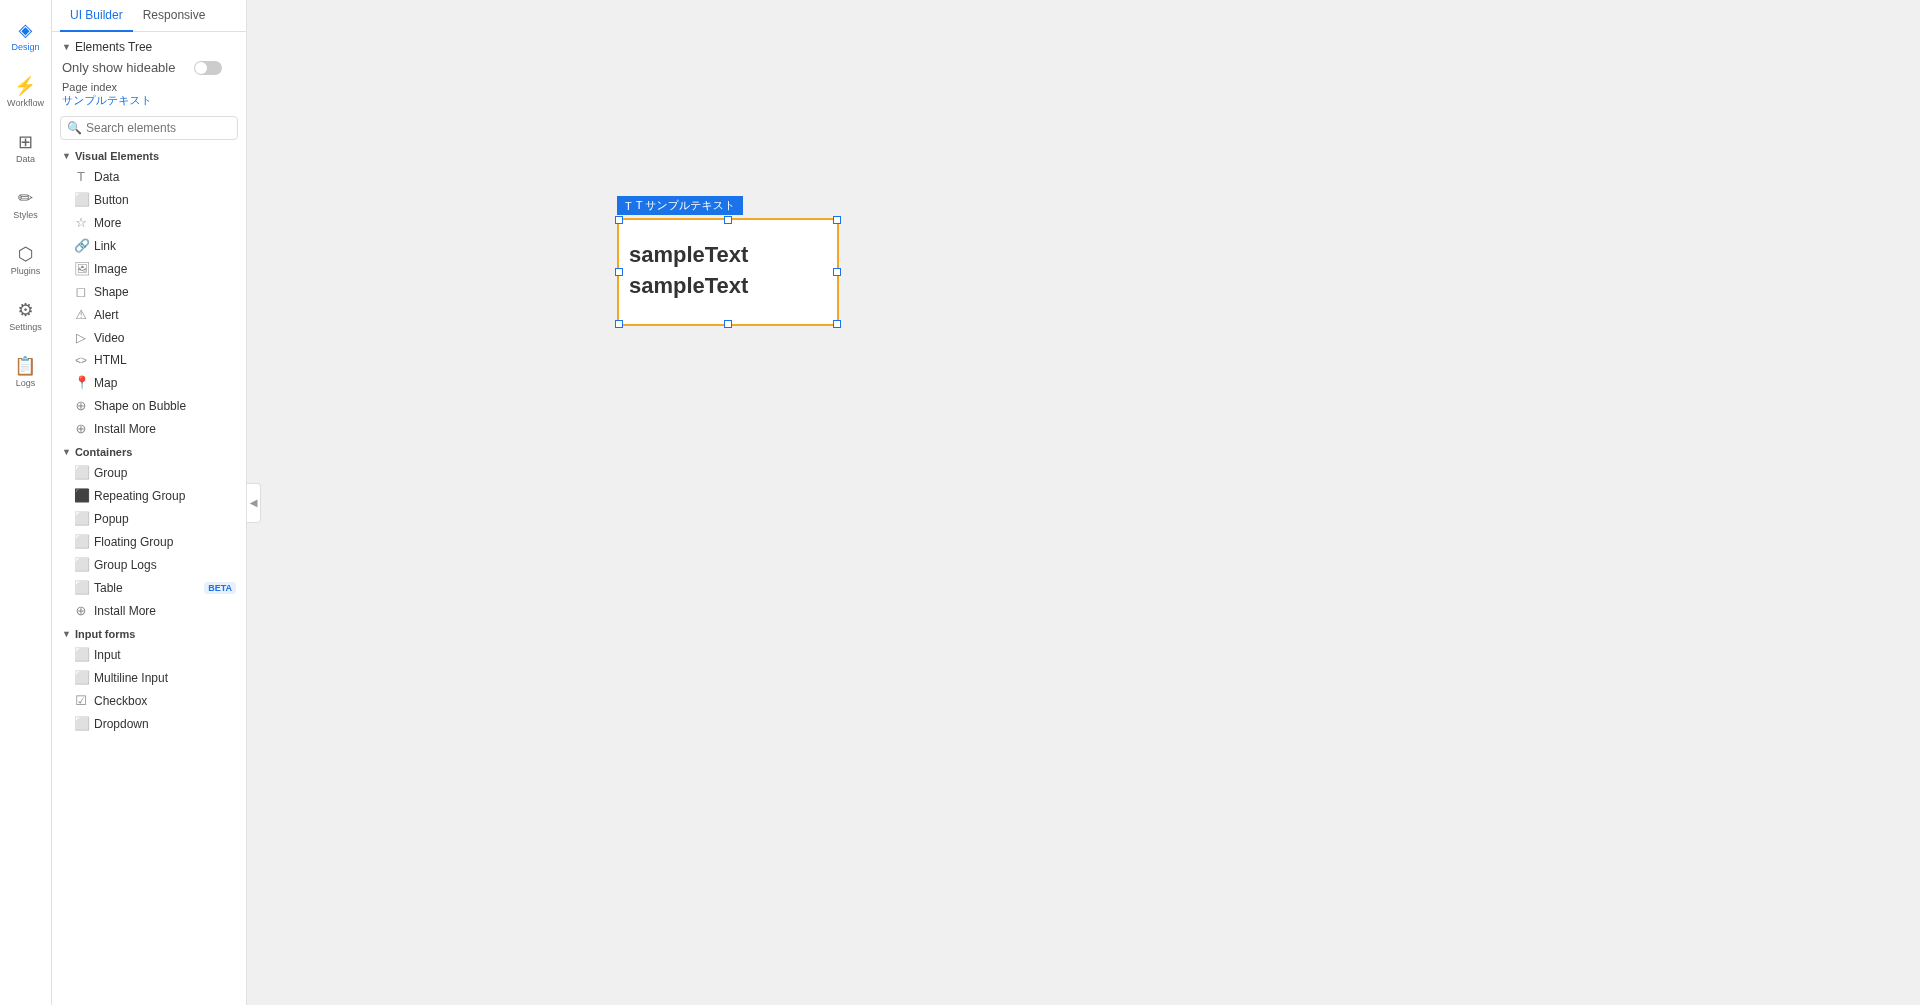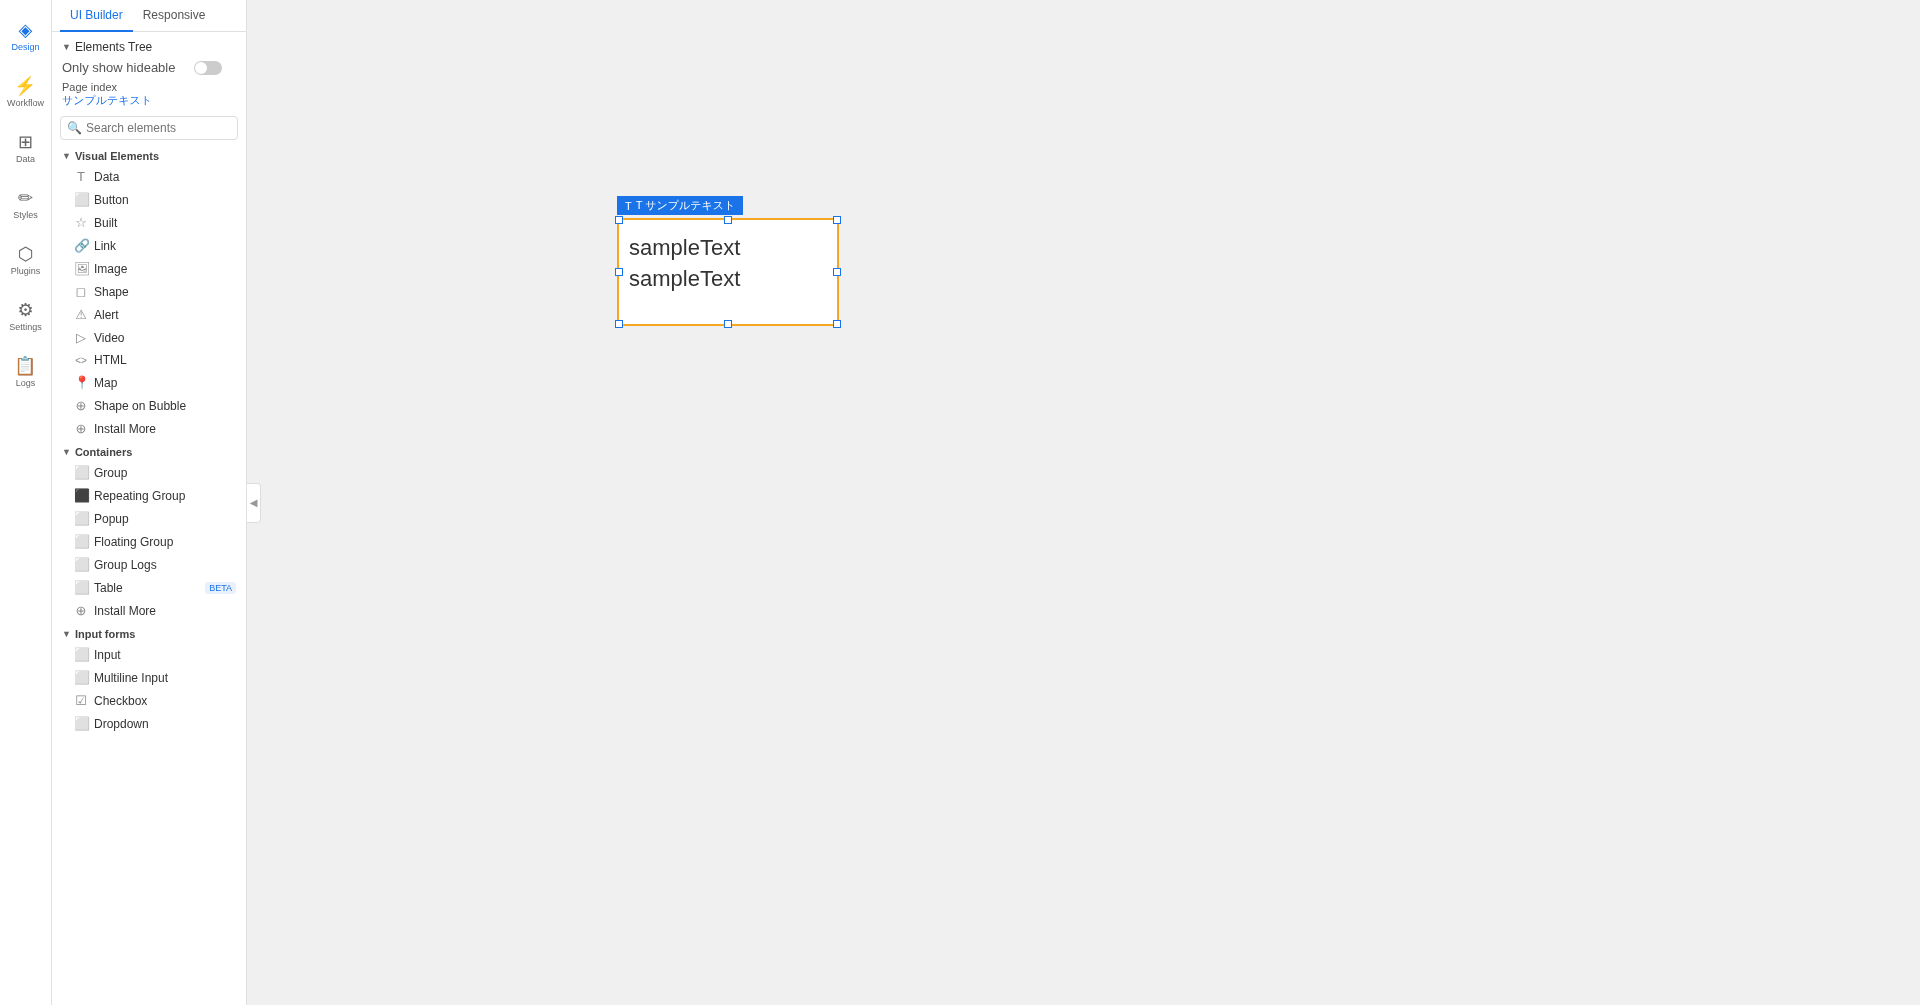--- a/index.html
+++ b/index.html
@@ -167,21 +167,21 @@
       font-size: 12px;
     }
     .element-item .el-icon { font-size: 13px; color: #888; width: 14px; text-align: center; }
     .element-item .el-label { flex: 1; }
     .beta-badge {
       font-size: 9px;
       background: #e8f0fe;
       color: #1a73e8;
       padding: 1px 4px;
       border-radius: 3px;
-      font-weight: 400;
+      font-weight: 700;
     }
 
     
     .canvas-area {
       flex: 1;
       background: #f0f0f0;
       position: relative;
       overflow: hidden;
     }
 
@@ -220,24 +220,25 @@
       background: #1a73e8;
       color: #fff;
       font-size: 11px;
       padding: 2px 8px;
       display: flex;
       align-items: center;
       gap: 4px;
       white-space: nowrap;
     }
     .canvas-text-element .element-content {
-      padding: 13px 10px;
+      padding: 20px 10px;
       font-size: 22px;
       color: #333;
       line-height: 1.4;
+      font-weight: bold;
     }
 
     
     .resize-handle {
       position: absolute;
       width: 8px;
       height: 8px;
       background: #fff;
       border: 1px solid #1a73e8;
     }
@@ -327,21 +328,21 @@
     <div class="element-item">
       <span class="el-icon">T</span>
       <span class="el-label">Data</span>
     </div>
     <div class="element-item">
       <span class="el-icon">⬜</span>
       <span class="el-label">Button</span>
     </div>
     <div class="element-item">
       <span class="el-icon">☆</span>
-      <span class="el-label">Built</span>
+      <span class="el-label">More</span>
     </div>
     <div class="element-item">
       <span class="el-icon">🔗</span>
       <span class="el-label">Link</span>
     </div>
     <div class="element-item">
       <span class="el-icon">🖼</span>
       <span class="el-label">Image</span>
     </div>
     <div class="element-item">

